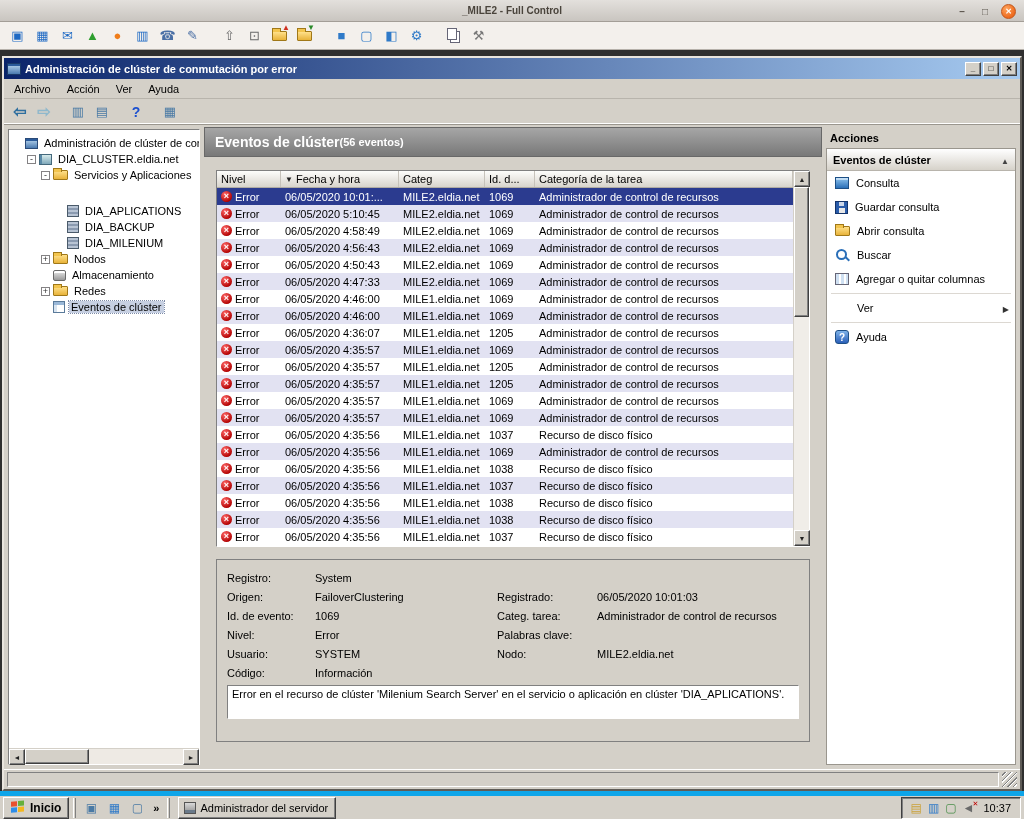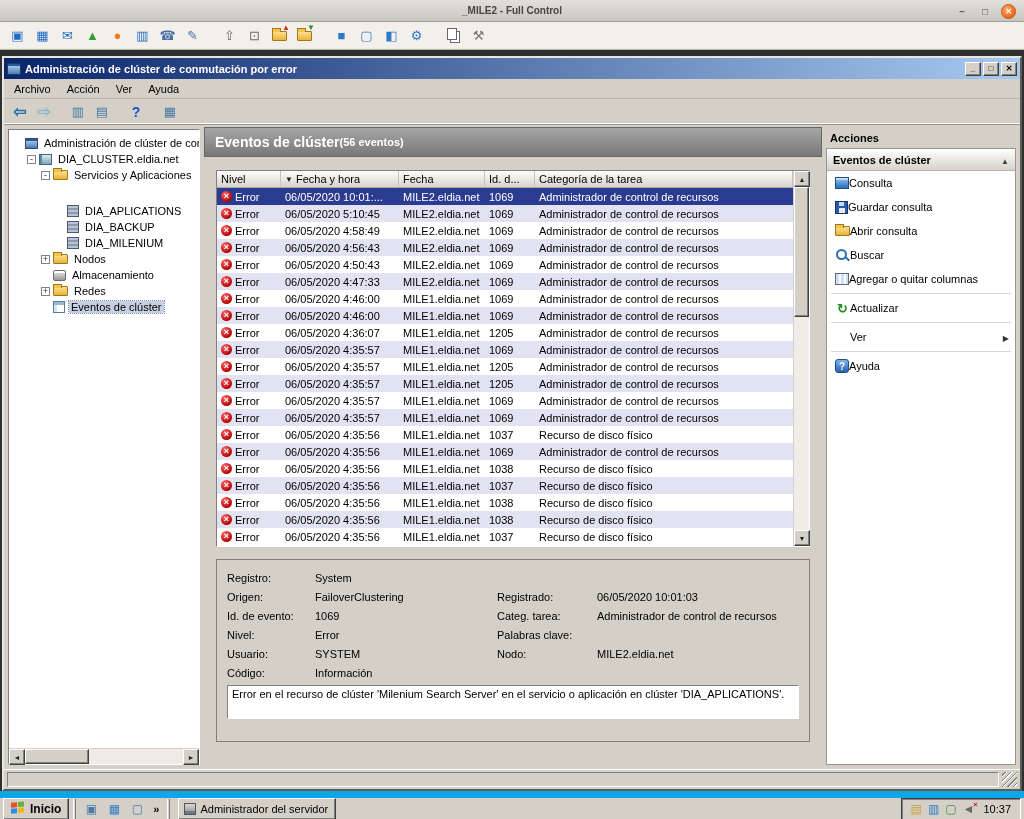--- a/index.html
+++ b/index.html
@@ -153,21 +153,21 @@
   .actions-panel { position:absolute; right:4px; top:4px; bottom:4px; width:190px;
     display:flex; flex-direction:column; }
   .actions-title { height:19px; font-weight:bold; padding:3px 4px 0; flex:none; }
   .actions-box { flex:1; background:#fff; border:1px solid #9a968e; display:flex; flex-direction:column; }
   .actions-header { height:22px; flex:none; background:linear-gradient(#ffffff,#d6d2ca);
     border-bottom:1px solid #b8b4ac; display:flex; align-items:center; padding:0 6px; font-weight:bold; }
   .collapse-arrow { margin-left:auto; color:#444; }
   .collapse-arrow::after { content:"▲"; font-size:8px; }
   .action-item { height:24px; display:flex; align-items:center; padding:0 6px 0 8px; }
   .aicon { display:inline-block; flex:none; width:15px; }
-  .alabel { }
+  .alabel { margin-left:7px; }
   .aarrow { margin-left:auto; display:none; color:#333; }
   .aarrow.show { display:block; }
   .aarrow::after { content:"▶"; font-size:8px; }
   .asep { display:none; }
   .asep.show { display:block; height:1px; background:#dcd8d2; margin:2px 4px; }
 
   .query-icon { width:14px; height:12px; background:linear-gradient(#8cc2ee,#2a6fb8); border:1px solid #1d4f86;
     box-shadow:inset 0 2px 0 rgba(255,255,255,.5); }
   .save-query-icon { width:13px; height:13px; background:#2a5caa; border:1px solid #14346a; position:relative; }
   .save-query-icon::before { content:""; position:absolute; left:3px; top:0; width:5px; height:4px; background:#cdd8ea; }
@@ -189,21 +189,21 @@
 
   
   .statusbar { height:20px; flex:none; border-top:1px solid #fff; display:flex; align-items:center;
     padding:2px 3px; gap:3px; }
   .status-panel { flex:1; height:15px; border:1px solid; border-color:#808080 #fff #fff #808080; }
   .status-grip { width:15px; height:15px;
     background:repeating-linear-gradient(135deg,#d4d0c8 0 2px,#808080 2px 3px,#fff 3px 4px); }
 
   
   #taskbar { position:absolute; left:0; top:791px; width:100%; height:28px; background:#d4d0c8;
-    border-top:7px solid #0ea5e9; display:flex; align-items:center; }
+    border-top:5px solid #0ea5e9; display:flex; align-items:center; }
   .bevel-out { border:1px solid; border-color:#fff #404040 #404040 #fff; box-shadow:inset -1px -1px 0 #808080; }
   .bevel-in  { border:1px solid; border-color:#404040 #fff #fff #404040; box-shadow:inset 1px 1px 0 #808080; }
   .start-btn { height:22px; margin-left:3px; padding:0 7px; display:flex; align-items:center; gap:4px;
     font-weight:bold; font-size:12px; background:#d4d0c8; flex:none; }
   .win-flag { width:15px; height:13px; display:grid; grid-template-columns:6px 6px; grid-template-rows:5px 5px;
     gap:1px; transform:skewY(-6deg); }
   .win-flag i { display:block; }
   .win-flag .f1 { background:#e8502e; } .win-flag .f2 { background:#66b03a; }
   .win-flag .f3 { background:#2e8de8; } .win-flag .f4 { background:#f3b71e; }
   .ridge { width:3px; height:20px; border-left:1px solid #fff; border-right:1px solid #808080; margin:0 4px; flex:none; }
@@ -475,21 +475,21 @@
                     <span>Nivel</span>
                   </div>
 
                   <div class="hcell">
                     <span class="sort">▼</span>
                     <span>Fecha y hora</span>
                   </div>
 
                   <div class="hcell">
 
-                    <span>Fecha</span>
+                    <span>Categ</span>
                   </div>
 
                   <div class="hcell">
 
                     <span>Id. d...</span>
                   </div>
 
                   <div class="hcell">
 
                     <span>Categoría de la tarea</span>
@@ -836,28 +836,20 @@
 
               <div>
                 <div class="action-item">
                   <span class="aicon columns-icon"></span>
                   <span class="alabel">Agregar o quitar columnas</span>
 
                 </div>
                 <div class="asep show"></div>
               </div>
 
-              <div>
-                <div class="action-item">
-                  <span class="aicon refresh-icon"></span>
-                  <span class="alabel">Actualizar</span>
-
-                </div>
-                <div class="asep show"></div>
-              </div>
 
               <div>
                 <div class="action-item">
                   <span class="aicon"></span>
                   <span class="alabel">Ver</span>
                   <span class="aarrow show"></span>
                 </div>
                 <div class="asep show"></div>
               </div>
 

